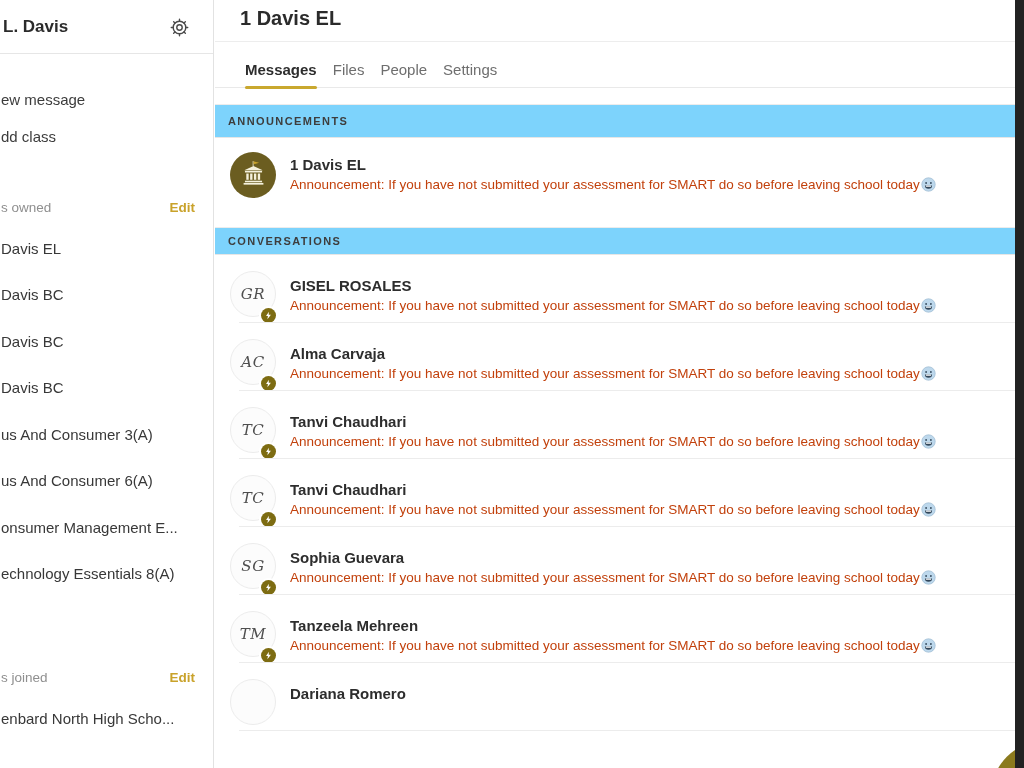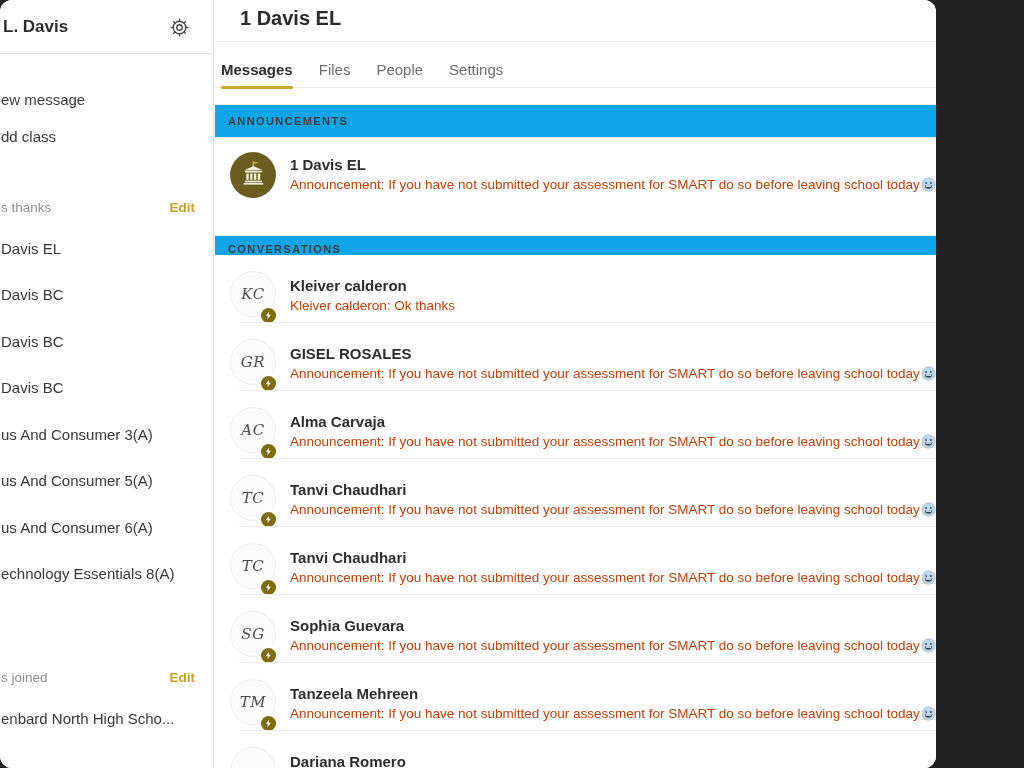--- a/index.html
+++ b/index.html
@@ -1,19 +1,19 @@
 <!DOCTYPE html>
 <html><head>
 <meta charset="utf-8">
 <style>
   * { margin:0; padding:0; box-sizing:border-box; }
   html,body { background:#222; }
   .screen {
-    position:relative; width:936px; height:768px; overflow:hidden;
-    background:#fff; font-family:"Liberation Sans", sans-serif; color:#2d2d2d;border-radius:12px;
+    position:relative; width:1015px; height:768px; overflow:hidden;
+    background:#fff; font-family:"Liberation Sans", sans-serif; color:#2d2d2d;
   }
 
   
   .sidebar {
     position:absolute; left:0; top:0; width:214px; height:768px;
     background:#fff; border-right:1px solid #e2e2e2;
   }
   .sb-header { position:relative; height:54px; border-bottom:1px solid #e6e6e6; }
   .sb-username {
     position:absolute; left:3px; top:0; line-height:54px;
@@ -46,39 +46,39 @@
   }
 
   
   .main { position:absolute; left:215px; top:0; width:809px; height:768px; background:#fff; }
   .main-title {
     position:absolute; left:25px; top:7px; font-size:20px; font-weight:600; color:#2b2b2b;
   }
   .main-header-divider { position:absolute; left:0; right:0; top:41px; height:1px; background:#ededed; }
   .tabs {
     position:absolute; left:0; right:0; top:55px; height:33px;
-    display:flex; align-items:center; padding-left:6px; gap:26px;
+    display:flex; align-items:center; padding-left:30px; gap:16px;
     border-bottom:1px solid #e9e9e9;
   }
   .tab { position:relative; height:33px; line-height:30px; font-size:15px; color:#6e6e6e; cursor:pointer; }
   .tab.active { color:#2d2d2d; font-weight:700; }
   .tab.active::after {
     content:""; position:absolute; left:0; right:0; bottom:-1px; height:3px;
     background:#c9a82f; border-radius:2px;
   }
   .section-band {
-    position:absolute; left:0; right:0; background:#0ea5e9;
+    position:absolute; left:0; right:0; background:#7dd3fc;
     border-top:1px solid #ececec; border-bottom:1px solid #e6e6e6;
     display:flex; align-items:center; padding-left:13px;
   }
   .section-band span {
     font-size:11px; font-weight:700; letter-spacing:1.4px; color:#3d3d3d;
   }
   .band-announcements { top:104px; height:34px; }
-  .band-conversations { top:227px; height:28px;margin-top:8px; }
+  .band-conversations { top:227px; height:28px; }
 
   
   .ann-row { position:absolute; left:0; right:0; top:138px; height:89px; background:#fff; cursor:pointer; }
   .conv-list { position:absolute; left:0; right:0; top:255px; }
   .conv-row { position:relative; height:68px; background:#fff; cursor:pointer; }
   .conv-row::after {
     content:""; position:absolute; left:24px; right:0; bottom:0; height:1px; background:#ececec;
   }
   .avatar {
     position:absolute; left:15px; width:46px; height:46px; border-radius:50%;
@@ -140,32 +140,32 @@
           <circle cx="12" cy="12" r="7.2"></circle>
           <path d="M12 2.6v2.3 M12 19.1v2.3 M2.6 12h2.3 M19.1 12h2.3 M5.3 5.3l1.7 1.7 M17 17l1.7 1.7 M18.7 5.3L17 7 M7 17l-1.7 1.7"></path>
         </svg>
       </span>
     </div>
 
     <div class="sb-nav-item" style="top:81px;">ew message</div>
     <div class="sb-nav-item" style="top:118px;">dd class</div>
 
     <div class="sb-section" style="top:190px;">
-      <span class="sb-label">s thanks</span>
+      <span class="sb-label">s owned</span>
       <span class="sb-edit">Edit</span>
     </div>
 
     <div class="sb-classlist">
       <div class="sb-class-item">Davis EL</div>
       <div class="sb-class-item">Davis BC</div>
       <div class="sb-class-item">Davis BC</div>
       <div class="sb-class-item">Davis BC</div>
       <div class="sb-class-item">us And Consumer 3(A)</div>
-      <div class="sb-class-item">us And Consumer 5(A)</div>
       <div class="sb-class-item">us And Consumer 6(A)</div>
+      <div class="sb-class-item">onsumer Management E...</div>
       <div class="sb-class-item">echnology Essentials 8(A)</div>
     </div>
 
     <div class="sb-section" style="top:660px;padding-left:25px;">
       <span class="sb-label">s joined</span>
       <span class="sb-edit">Edit</span>
     </div>
     <div class="sb-joined-item">enbard North High Scho...</div>
   </div>
 
@@ -212,32 +212,20 @@
             </svg></span>
       </div>
     </div>
 
     <div class="section-band band-conversations">
       <span>CONVERSATIONS</span>
     </div>
 
     <div class="conv-list">
 
-      <div class="conv-row">
-        <div class="avatar">
-          <span class="initials">KC</span>
-          <span class="badge">
-              <svg viewBox="0 0 24 24" width="9" height="9">
-                <polygon points="13,2 5.5,13 10.5,13 9,22 18.5,10 12.5,10" fill="#fff"></polygon>
-              </svg>
-            </span>
-        </div>
-        <div class="row-name">Kleiver calderon</div>
-        <div class="row-preview"><span>Kleiver calderon: Ok thanks</span></div>
-      </div>
 
       <div class="conv-row">
         <div class="avatar">
           <span class="initials">GR</span>
           <span class="badge">
               <svg viewBox="0 0 24 24" width="9" height="9">
                 <polygon points="13,2 5.5,13 10.5,13 9,22 18.5,10 12.5,10" fill="#fff"></polygon>
               </svg>
             </span>
         </div>

